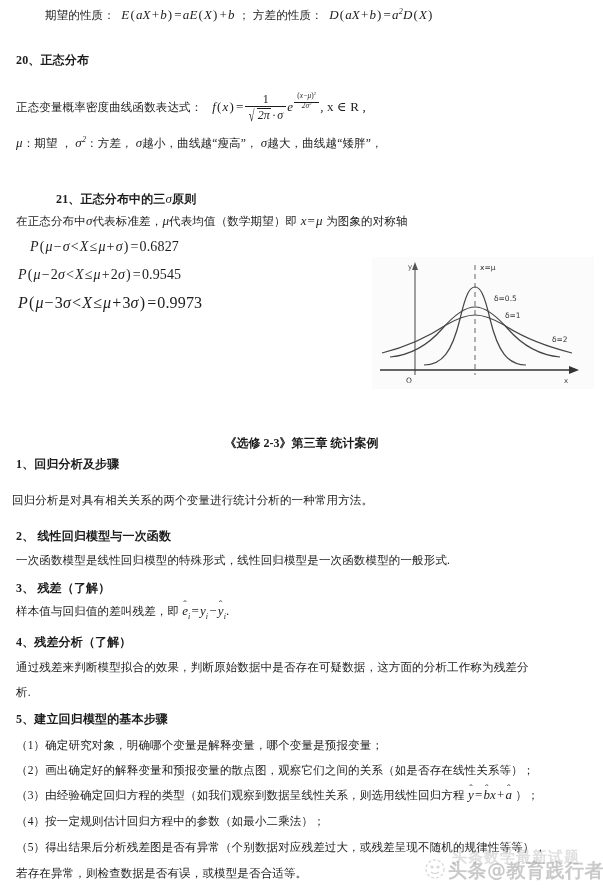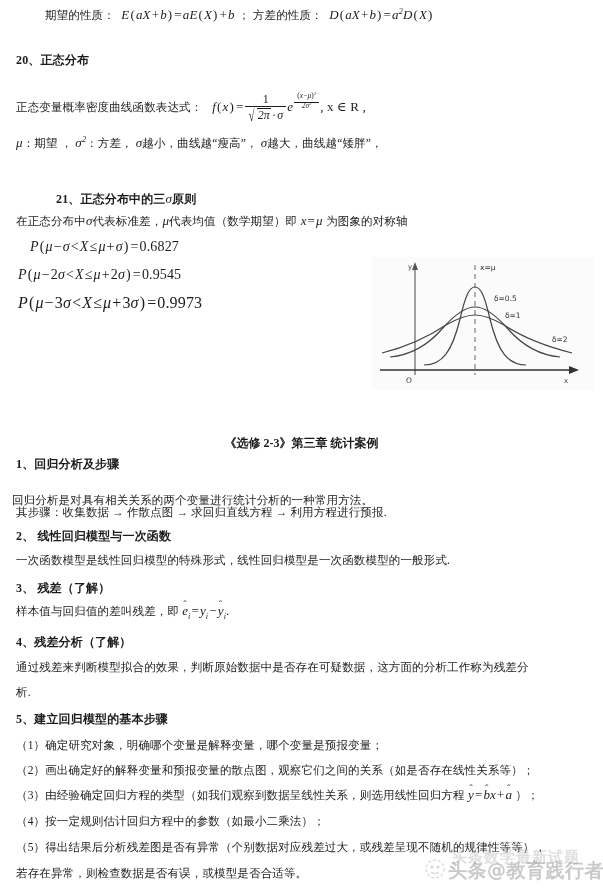--- a/index.html
+++ b/index.html
@@ -246,21 +246,20 @@
       <text x="180" y="85" font-family="DejaVu Sans, Liberation Sans, sans-serif" font-size="7.5" fill="#333">δ=2</text>
     </svg>
   </div>
 
   <div class="center-title cn" style="top:435px;">《选修 2-3》第三章 统计案例</div>
 
   <div class="line bold cn" style="left:16px; top:457px; font-size:12px;">
     <span>1、</span><span>回归分析及步骤</span>
   </div>
   <div class="line cn" style="left:12px; top:481px;margin-top:12px;">回归分析是对具有相关关系的两个变量进行统计分析的一种常用方法。</div>
-  <div class="line cn" style="left:16px; top:505px;">其步骤：收集数据 → 作散点图 → 求回归直线方程 → 利用方程进行预报.</div>
 
   <div class="line bold cn" style="left:16px; top:529px; font-size:12px;">
     <span>2、</span>&nbsp;<span>线性回归模型与一次函数</span>
   </div>
   <div class="line cn" style="left:16px; top:553px;">一次函数模型是线性回归模型的特殊形式，线性回归模型是一次函数模型的一般形式.</div>
 
   <div class="line bold cn" style="left:16px; top:581px; font-size:12px;">
     <span>3、</span>&nbsp;<span>残差（了解）</span>
   </div>
   <div class="line" style="left:16px; top:604px;">

